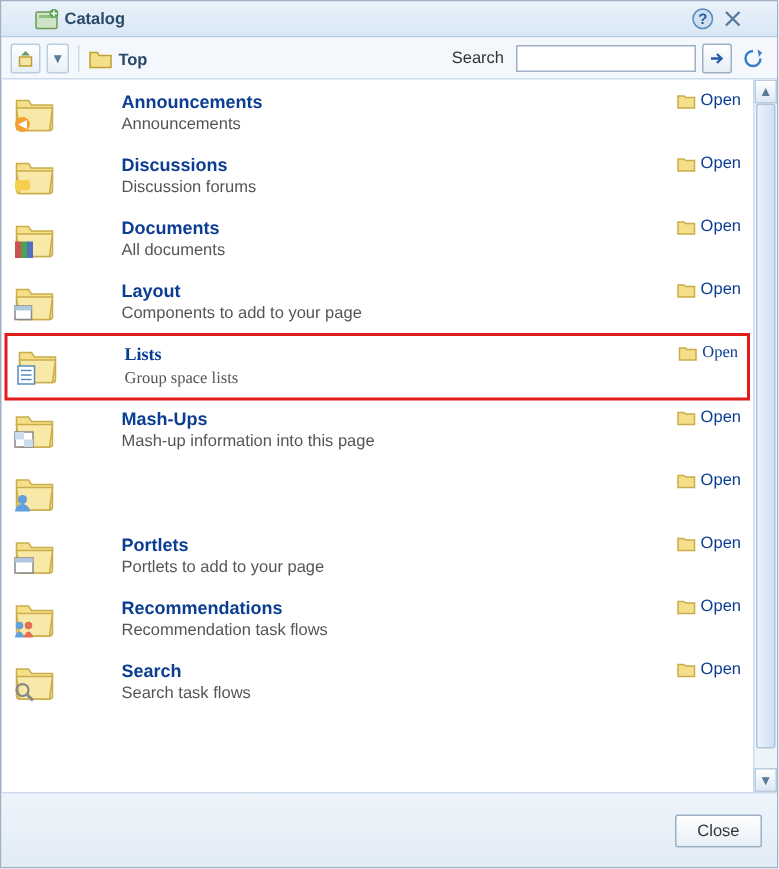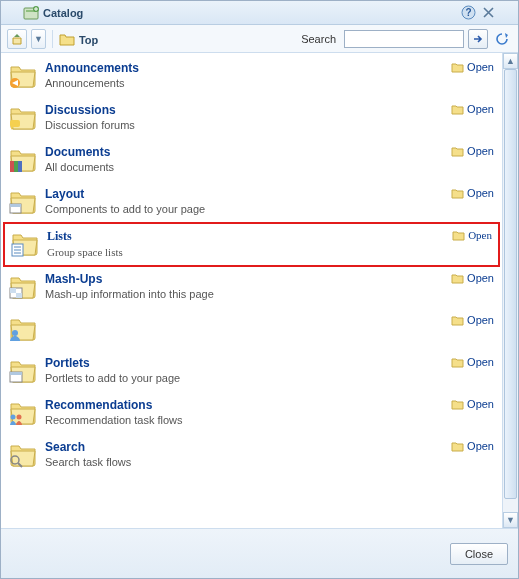--- a/index.html
+++ b/index.html
@@ -89,21 +89,21 @@
     display:flex; align-items:flex-start; padding:6px 8px 8px 8px; gap:8px; position:relative;
   }
   .item.highlight {
     border:2px solid #e21b1b;
     margin: -1px 2px;
     padding:5px 6px 7px 6px;
     font-family:Liberation Serif, serif;
   }
   .icon-slot { width:28px; height:28px; flex-shrink:0; position:relative;}
   .folder-svg { width:28px;height:28px;}
-  .item-main { flex:1; }
+  .item-main { flex:1;margin-left:36px; }
   .item-title { color:#0b3d91; font-weight:bold; font-size:12px; text-decoration:none; cursor:pointer;}
   .item-desc { color:#555; font-size:11px; margin-top:2px;}
   .open-link {
     position:absolute; right:8px; top:6px; display:flex; align-items:center; gap:3px;
     color:#0b3d91; font-size:11px; cursor:pointer;
   }
   .item.highlight .open-link { right:6px; top:5px;}
   .mini-folder{width:13px;height:11px;}
   .footer {
     height:50px;background:linear-gradient(#eef4fa,#e2ecf6);border-top:1px solid #cdddee;

